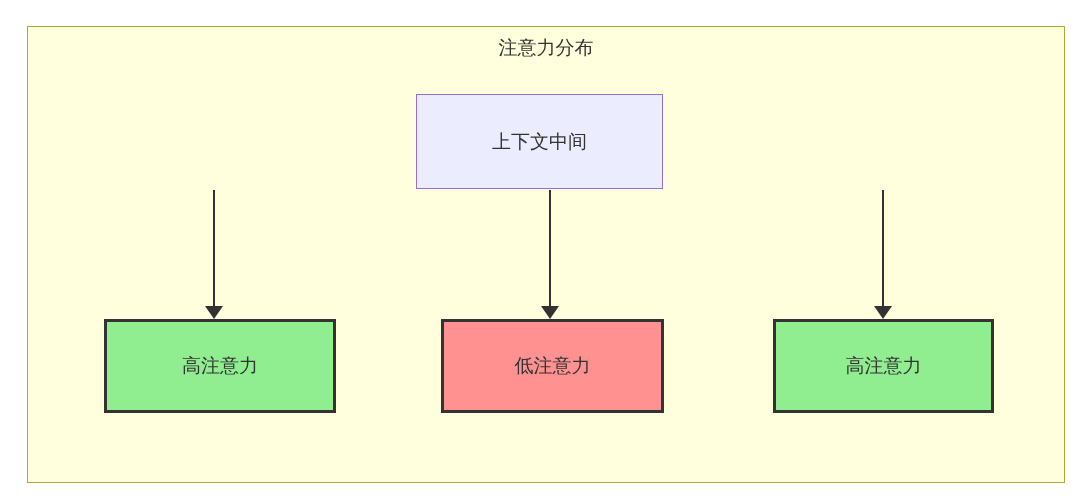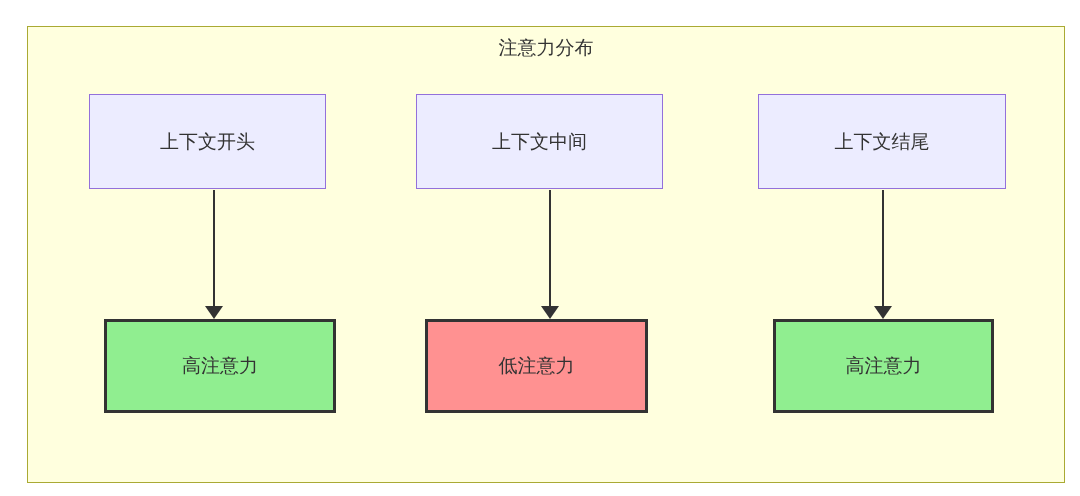--- a/index.html
+++ b/index.html
@@ -65,21 +65,21 @@
     top: 292px;
     height: 94px;
   }
   .node.target.high { background: var(--high-fill); text-align: center; }
   .node.target.low  { background: var(--low-fill); }
 
   #src-0 { left: 61px;  width: 237px; }
   #src-1 { left: 388px; width: 247px; }
   #src-2 { left: 730px; width: 248px; }
   #tgt-0 { left: 76px;  width: 232px; }
-  #tgt-1 { left: 397px; width: 223px; }
+  #tgt-1 { left: 413px; width: 223px; }
   #tgt-2 { left: 745px; width: 221px; }
 
   .arrow {
     position: absolute;
     top: 163px;
     width: 18px;
     height: 129px;
   }
   #arrow-0 { left: 177px; }
   #arrow-1 { left: 513px; }
@@ -103,45 +103,39 @@
     border-top: 13px solid var(--arrow);
   }
 </style>
 </head>
 <body>
 
 <div class="canvas">
   <div class="cluster">
     <div class="cluster-title">注意力分布</div>
 
-    <div class="node source" id="src-0">
-      <span>上下文开头</span>
-    </div>
     <div class="arrow" id="arrow-0">
       <div class="shaft"></div>
       <div class="head"></div>
     </div>
     <div class="node target high" id="tgt-0">
       <span>高注意力</span>
     </div>
 
     <div class="node source" id="src-1">
       <span>上下文中间</span>
     </div>
     <div class="arrow" id="arrow-1">
       <div class="shaft"></div>
       <div class="head"></div>
     </div>
     <div class="node target low" id="tgt-1">
       <span>低注意力</span>
     </div>
 
-    <div class="node source" id="src-2">
-      <span>上下文结尾</span>
-    </div>
     <div class="arrow" id="arrow-2">
       <div class="shaft"></div>
       <div class="head"></div>
     </div>
     <div class="node target high" id="tgt-2">
       <span>高注意力</span>
     </div>
   </div>
 </div>
 

